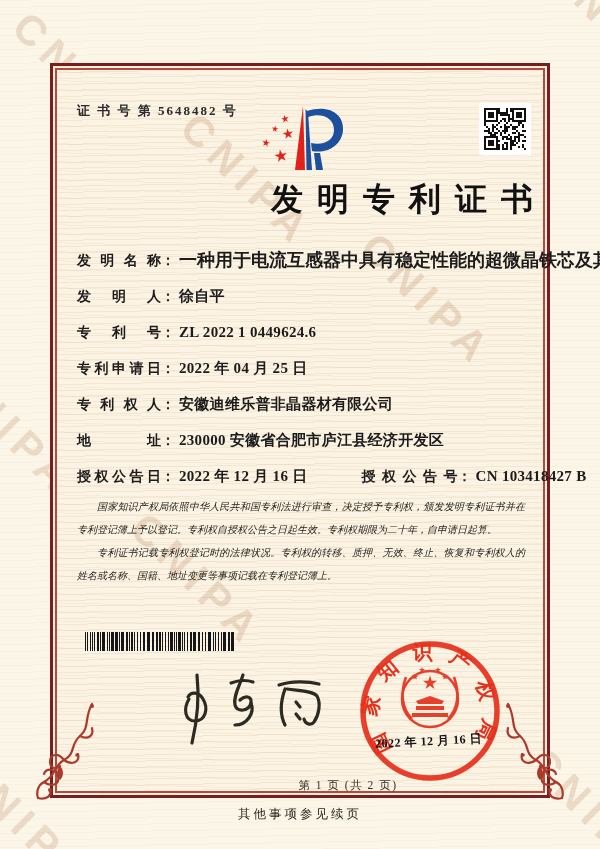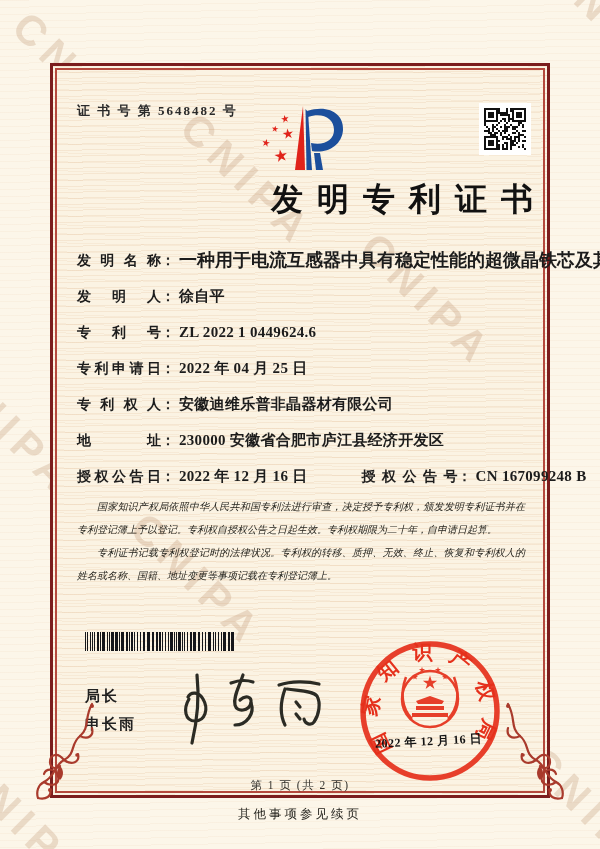--- a/index.html
+++ b/index.html
@@ -67,21 +67,21 @@
   .officer .line{font-size:15px;line-height:28px;letter-spacing:2px;}
   .signature{position:absolute;left:122px;top:603px;width:170px;height:80px;}
   .seal{position:absolute;left:303px;top:571px;width:148px;height:148px;}
   .seal-date{
     position:absolute;left:322px;top:667px;width:110px;
     font-size:12px;font-weight:700;color:#141414;letter-spacing:0.5px;
     transform:rotate(-3deg);white-space:nowrap;z-index:3;
   }
   .pagenum{
     position:absolute;left:0;top:712px;width:100%;text-align:center;
-    font-size:11.5px;letter-spacing:1.5px;color:#33312c;
+    font-size:11.5px;letter-spacing:1.5px;color:#33312c;padding-left:48px;
   }
   .footer-note{
     position:absolute;left:0;top:806px;width:100%;text-align:center;z-index:1;
     font-size:12.5px;letter-spacing:3px;color:#26251f;
   }
   .ornament{position:absolute;width:80px;height:100px;z-index:2;}
   .ornament.left{left:30px;top:702px;}
   .ornament.right{left:490px;top:702px;transform:scaleX(-1);}
 </style>
 </head>
@@ -288,21 +288,21 @@
       </div>
       <div class="field-row">
         <span class="flabel">地址</span><span class="fcolon">：</span>
         <span class="fvalue">230000  安徽省合肥市庐江县经济开发区</span>
       </div>
       <div class="field-row">
         <span class="flabel">授权公告日</span><span class="fcolon">：</span>
         <span class="fvalue">2022 年 12 月 16 日</span>
         <span class="pair2">
           <span class="flabel wide">授权公告号</span><span class="fcolon">：</span>
-          <span class="fvalue">CN 167099248 B</span>
+          <span class="fvalue">CN 103418427 B</span>
         </span>
       </div>
     </div>
 
     <div class="bodytext">
       <p>国家知识产权局依照中华人民共和国专利法进行审查，决定授予专利权，颁发发明专利证书并在专利登记簿上予以登记。专利权自授权公告之日起生效。专利权期限为二十年，自申请日起算。</p>
       <p>专利证书记载专利权登记时的法律状况。专利权的转移、质押、无效、终止、恢复和专利权人的姓名或名称、国籍、地址变更等事项记载在专利登记簿上。</p>
     </div>
 
     <div class="barcode">
@@ -351,24 +351,20 @@
           <rect x="128" y="0" width="1" height="19" fill="#15161a"></rect>
           <rect x="130" y="0" width="1" height="19" fill="#15161a"></rect>
           <rect x="133" y="0" width="1" height="19" fill="#15161a"></rect>
           <rect x="136" y="0" width="1" height="19" fill="#15161a"></rect>
           <rect x="138" y="0" width="3" height="19" fill="#15161a"></rect>
           <rect x="143" y="0" width="2" height="19" fill="#15161a"></rect>
           <rect x="146" y="0" width="3" height="19" fill="#15161a"></rect>
         </svg>
     </div>
 
-    <div class="officer">
-      <div class="line">局长</div>
-      <div class="line">申长雨</div>
-    </div>
 
     <div class="signature">
       <svg width="170" height="80" viewBox="0 0 170 80">
         <g stroke="#2b2b24" stroke-width="3.2" fill="none" stroke-linecap="round" stroke-linejoin="round">
           <path d="M14,30 C8,40 10,52 20,52 C30,52 34,40 28,30 C24,23 16,22 13,28"></path>
           <path d="M22,6 C24,24 23,48 17,74"></path>
           <path d="M56,14 C64,11 72,11 78,13"></path>
           <path d="M68,6 C64,18 58,28 60,36 C62,44 74,42 76,34 C77,27 70,26 65,31"></path>
           <path d="M76,34 C80,44 72,56 60,56"></path>
           <path d="M104,16 C116,12 132,12 144,15"></path>

